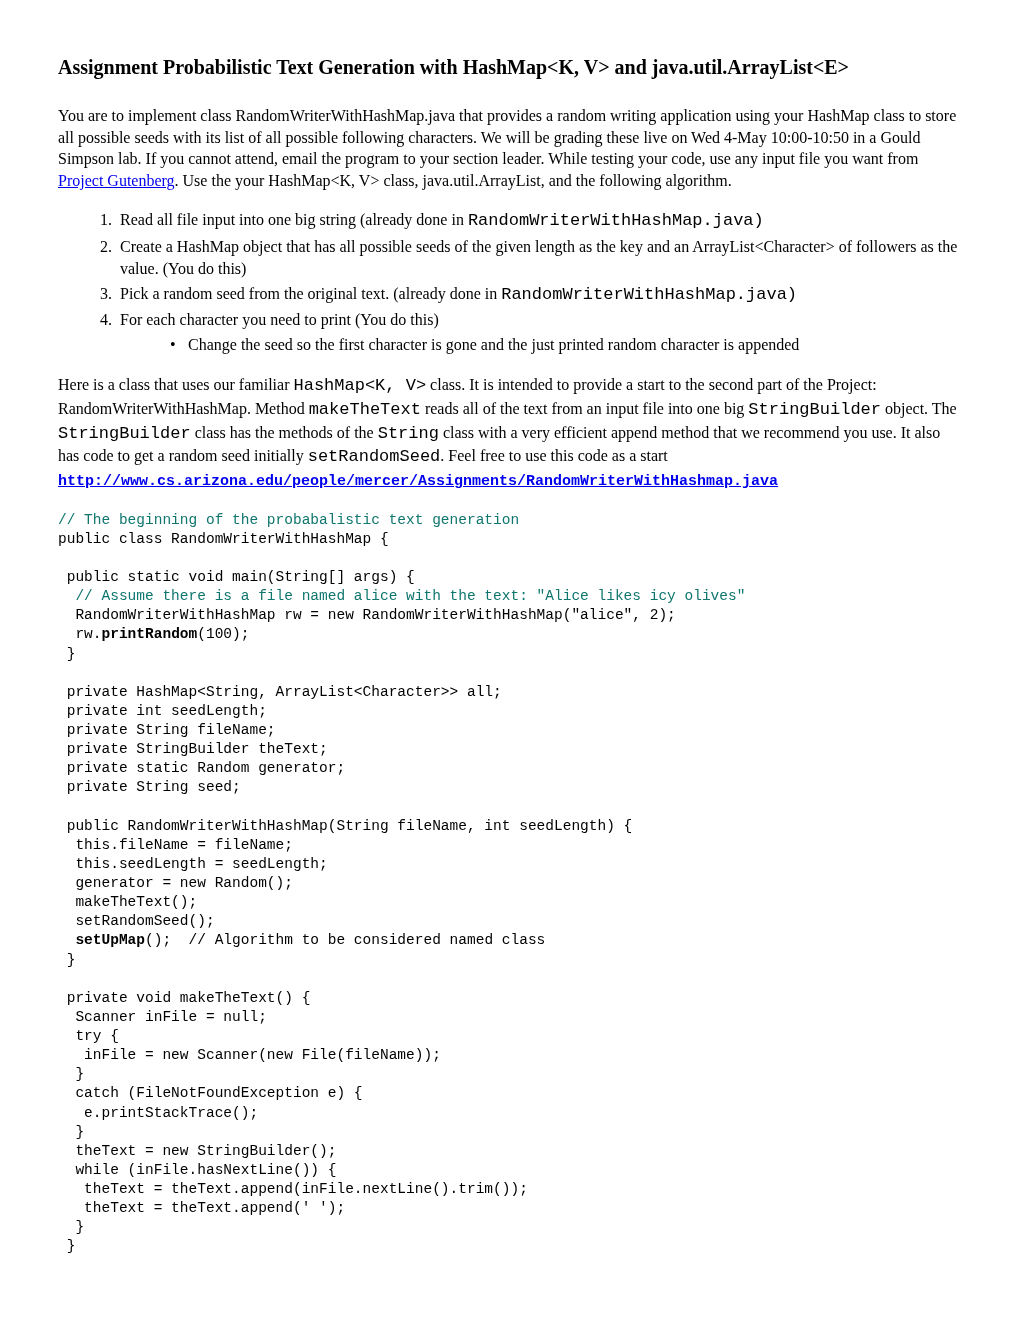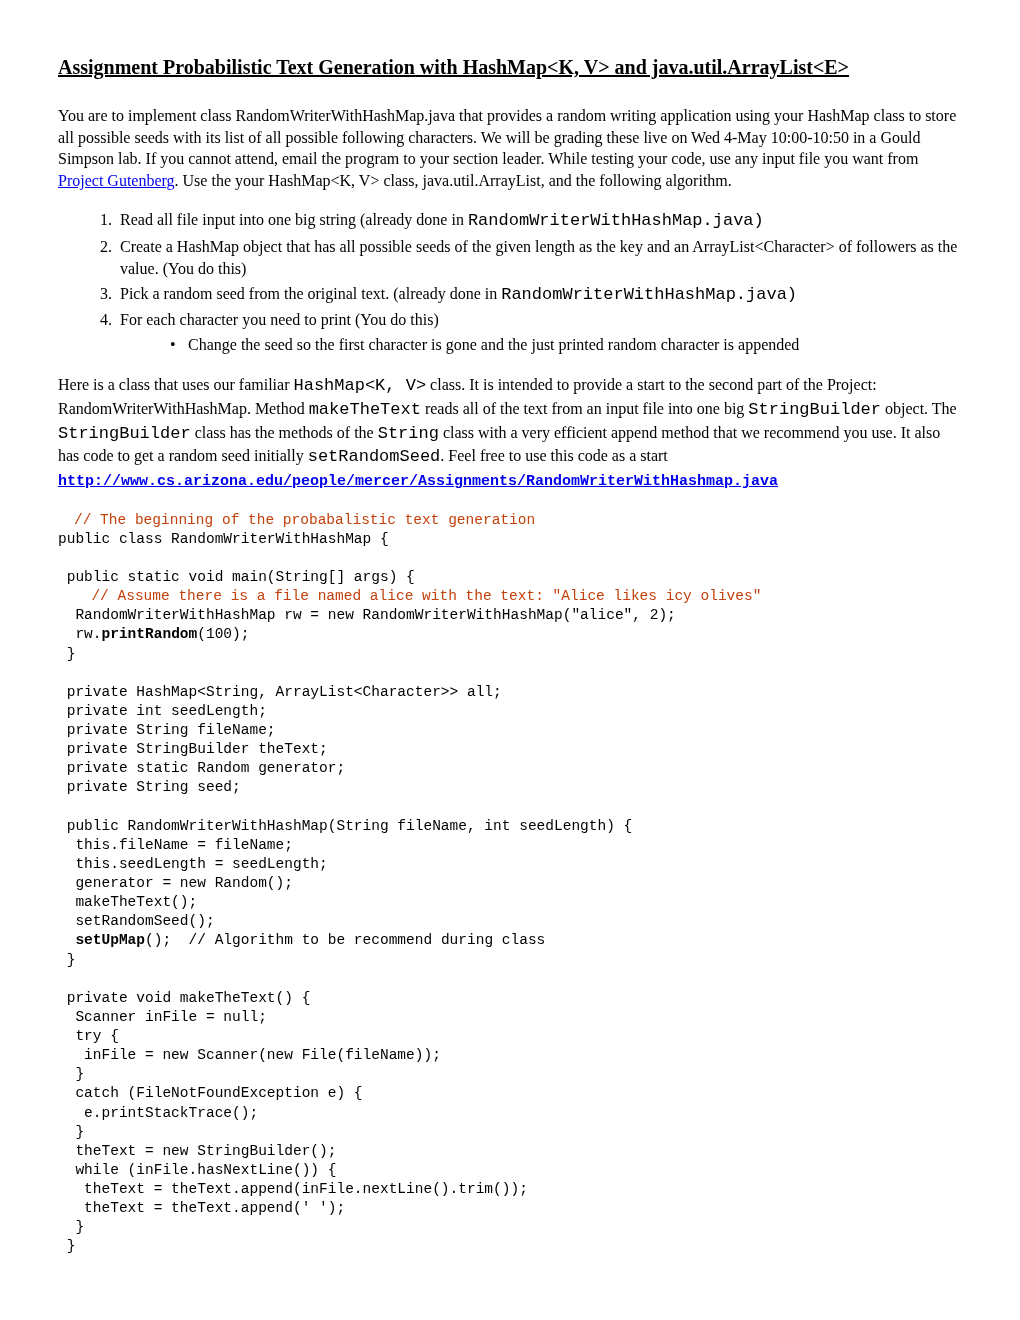--- a/index.html
+++ b/index.html
@@ -10,21 +10,20 @@
       margin: 0;
       padding: 54px 58px;
       width: 1020px;
       box-sizing: border-box;
       line-height: 1.35;
     }
     h1 {
       font-size: 20px;
       font-weight: bold;
       margin: 0 0 24px 0;
-      text-decoration: underline;
     }
     p {
       margin: 0 0 18px 0;
     }
     a {
       color: #0000EE;
       text-decoration: underline;
     }
     a.code-link {
       font-family: "Courier New", Courier, monospace;
@@ -61,22 +60,21 @@
       font-size: 17px;
     }
     pre.code {
       font-family: "Courier New", Courier, monospace;
       font-size: 14.5px;
       margin: 10px 0 0 0;
       white-space: pre;
       line-height: 1.32;
     }
     .comment {
-      color: #c2410c;
-      margin-left: 16px;
+      color: #0f766e;
     }
     .bold {
       font-weight: bold;
     }
   </style>
 </head>
 <body>
 
 <h1>Assignment Probabilistic Text Generation with HashMap&lt;K, V&gt; and java.util.ArrayList&lt;E&gt;</h1>
 
@@ -119,21 +117,21 @@
 <span> private StringBuilder theText;</span>
 <span> private static Random generator;</span>
 <span> private String seed;</span>
 <span></span>
 <span> public RandomWriterWithHashMap(String fileName, int seedLength) {</span>
 <span>  this.fileName = fileName;</span>
 <span>  this.seedLength = seedLength;</span>
 <span>  generator = new Random();</span>
 <span>  makeTheText();</span>
 <span>  setRandomSeed();</span>
-<span>  </span><span class="bold">setUpMap</span><span>();  // Algorithm to be recommend during class</span>
+<span>  </span><span class="bold">setUpMap</span><span>();  // Algorithm to be considered named class</span>
 <span> }</span>
 <span></span>
 <span> private void makeTheText() {</span>
 <span>  Scanner inFile = null;</span>
 <span>  try {</span>
 <span>   inFile = new Scanner(new File(fileName));</span>
 <span>  }</span>
 <span>  catch (FileNotFoundException e) {</span>
 <span>   e.printStackTrace();</span>
 <span>  }</span>

